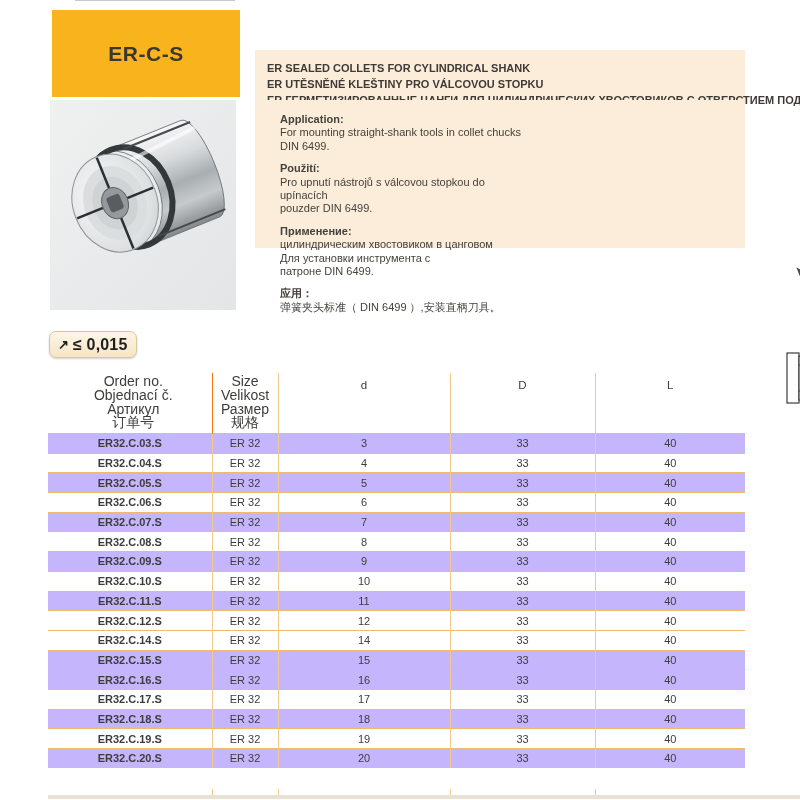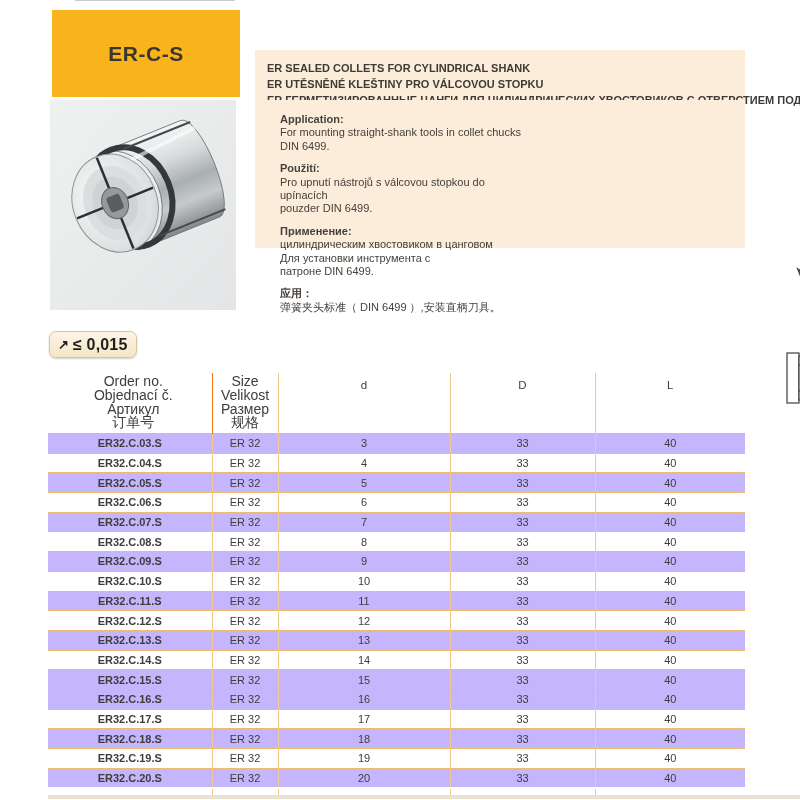--- a/index.html
+++ b/index.html
@@ -304,27 +304,20 @@
           <td class="cell-D">33</td>
           <td class="cell-L">40</td>
         </tr>
         <tr>
           <td class="cell-order">ER32.C.12.S</td>
           <td class="cell-size">ER 32</td>
           <td class="cell-d">12</td>
           <td class="cell-D">33</td>
           <td class="cell-L">40</td>
         </tr>
-        <tr class="shaded">
-          <td class="cell-order">ER32.C.13.S</td>
-          <td class="cell-size">ER 32</td>
-          <td class="cell-d">13</td>
-          <td class="cell-D">33</td>
-          <td class="cell-L">40</td>
-        </tr>
         <tr>
           <td class="cell-order">ER32.C.14.S</td>
           <td class="cell-size">ER 32</td>
           <td class="cell-d">14</td>
           <td class="cell-D">33</td>
           <td class="cell-L">40</td>
         </tr>
         <tr class="shaded">
           <td class="cell-order">ER32.C.15.S</td>
           <td class="cell-size">ER 32</td>

